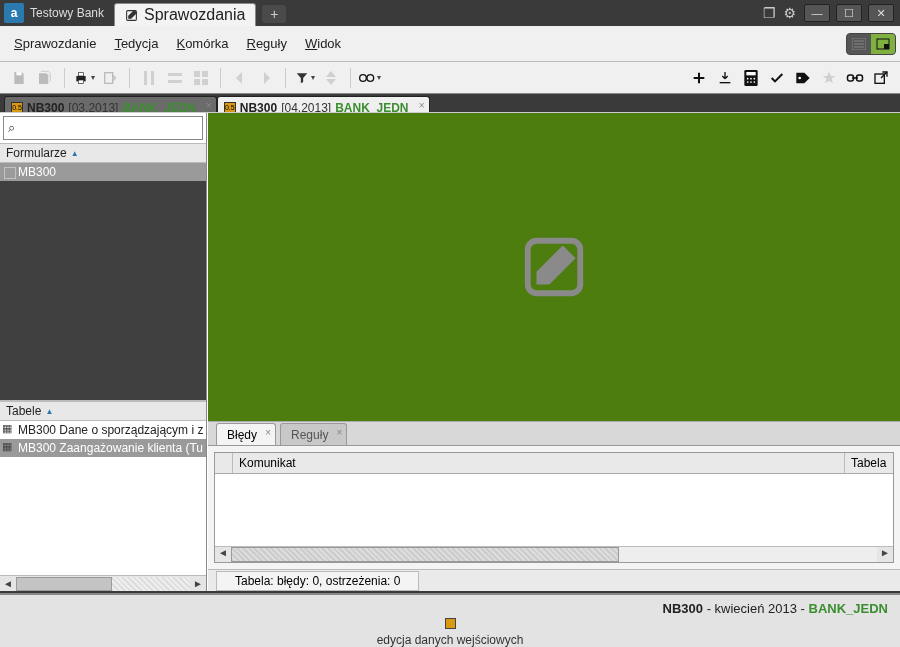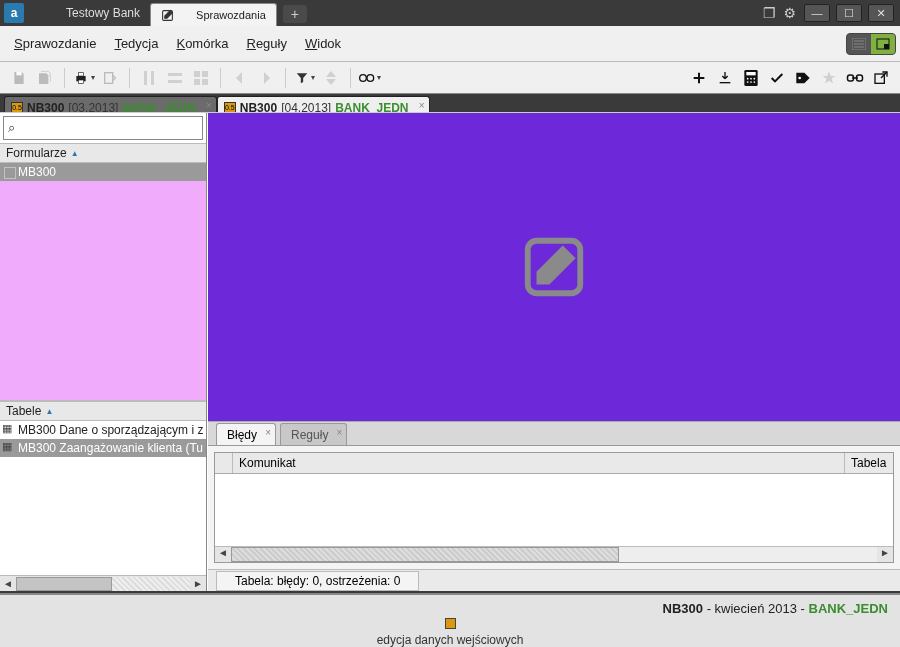--- a/index.html
+++ b/index.html
@@ -2,22 +2,22 @@
 <html><head>
 <meta charset="utf-8">
 <style>
 * { box-sizing: border-box; margin: 0; padding: 0; font-family: "Segoe UI", Tahoma, sans-serif; }
 html, body { width: 900px; height: 647px; overflow: hidden; background: #3a3a3a; }
 
 
 .titlebar { height: 26px; background: #3a3a3a; display: flex; align-items: stretch; }
 .titlebar-left { display: flex; align-items: stretch; }
 .app-icon { width: 20px; height: 20px; background: #2a7ab0; color: #fff; display: flex; align-items: center; justify-content: center; font-size: 12px; font-weight: bold; margin: 3px 6px 3px 4px; border-radius: 2px; }
-.app-title { color: #ddd; font-size: 12px; line-height: 26px; margin-right: 10px; margin-left: 36px; }
-.title-tab { background: #f3f3f3; border-radius: 3px 3px 0 0; padding: 0 10px; display: flex; align-items: center; gap: 22px; font-size: 11px; color: #222; margin-top: 3px; border: 1px solid #888; border-bottom: none; }
+.app-title { color: #ddd; font-size: 12px; line-height: 26px; margin-right: 10px; }
+.title-tab { background: #f3f3f3; border-radius: 3px 3px 0 0; padding: 0 10px; display: flex; align-items: center; gap: 6px; font-size: 16px; color: #222; margin-top: 3px; border: 1px solid #888; border-bottom: none; }
 .title-tab .edit-ico { font-size: 11px; color: #333; }
 .title-newtab { width: 24px; background: #4a4a4a; margin: 5px 0 0 6px; height: 18px; border-radius: 3px; display: flex; align-items: center; justify-content: center; color: #ccc; font-size: 14px; }
 .titlebar-right { margin-left: auto; display: flex; align-items: center; gap: 6px; padding-right: 6px; }
 .title-btn { width: 26px; height: 18px; background: #555; border: 1px solid #222; border-radius: 2px; color: #ddd; display: flex; align-items: center; justify-content: center; font-size: 11px; }
 .title-ico { color: #ccc; font-size: 14px; margin-right: 2px; }
 
 
 .menubar-row { height: 36px; background: #f0f0f0; display: flex; align-items: center; border-bottom: 1px solid #bbb; }
 .menubar { display: flex; gap: 2px; padding: 0 6px; }
 .menu-item { font-size: 13px; color: #222; padding: 4px 8px; }
@@ -47,36 +47,36 @@
 .doc-unit { color: #3b8e2f; font-weight: bold; }
 
 
 .workspace { position: absolute; top: 112px; bottom: 56px; left: 0; right: 0; background: #efefef; display: flex; border-top: 1px solid #ccc; }
 
 
 .leftpanel { width: 207px; display: flex; flex-direction: column; border-right: 1px solid #888; background: #fff; }
 .searchbox { height: 24px; border: 1px solid #888; margin: 3px; display: flex; align-items: center; padding: 0 4px; font-size: 13px; color: #333; }
 .section-hdr { background: #e8e8e8; border: 1px solid #bbb; border-left: none; border-right: none; padding: 2px 6px; font-size: 12px; color: #222; display: flex; align-items: center; gap: 4px; }
 .section-hdr .arrow { font-size: 8px; color: #2a7ab0; }
-.tree { flex: 1; overflow: hidden; font-size: 12px; background: #f0abfc; border-bottom: 1px solid #bbb; }
+.tree { flex: 1; overflow: hidden; font-size: 12px; background: #404040; border-bottom: 1px solid #bbb; }
 .tree-item { padding: 2px 6px 2px 18px; color: #222; position: relative; }
 .tree-item.sel { background: #9a9a9a; color: #fff; }
 .tree-item::before { content: ""; position: absolute; left: 4px; top: 4px; width: 10px; height: 10px; border: 1px solid currentColor; opacity: .4; }
 .tablebox { height: 190px; display: flex; flex-direction: column; }
 .tbl-list { flex: 1; font-size: 12px; overflow: hidden; background: #fff; }
 .tbl-item { padding: 2px 4px 2px 18px; white-space: nowrap; position: relative; color: #222; }
 .tbl-item.sel { background: #9a9a9a; color: #fff; }
 .tbl-item::before { content: "▦"; position: absolute; left: 2px; top: 1px; font-size: 11px; color: #444; }
 .hscroll { height: 16px; background: #e5e5e5; border-top: 1px solid #bbb; display: flex; align-items: center; }
 .hscroll .arr { width: 16px; text-align: center; font-size: 10px; color: #444; }
 .hscroll .track { flex: 1; height: 14px; background: repeating-linear-gradient(45deg,#ddd,#ddd 2px,#eee 2px,#eee 4px); position: relative; }
 .hscroll .thumb { position: absolute; left: 0; top: 0; height: 100%; width: 55%; background: #c4c4c4; border: 1px solid #999; }
 
 
-.mainarea { flex: 1; display: flex; flex-direction: column; background: #6d28d9; border-left: 1px solid #fff; }
+.mainarea { flex: 1; display: flex; flex-direction: column; background: #4d7c0f; border-left: 1px solid #fff; }
 .canvas { flex: 1; display: flex; align-items: center; justify-content: center; }
 .canvas .big-edit { color: #8a8a8a; }
 .canvas svg { width: 70px; height: 70px; }
 
 .bottom-tabs-row { height: 24px; background: #d8d8d8; border-top: 1px solid #aaa; display: flex; align-items: flex-end; padding-left: 8px; gap: 4px; }
 .btab { height: 22px; padding: 0 18px 0 10px; font-size: 12px; border: 1px solid #999; border-bottom: none; border-radius: 3px 3px 0 0; position: relative; display: flex; align-items: center; }
 .btab.active { background: #f4f4f4; color: #000; }
 .btab.inactive { background: #c8c8c8; color: #555; }
 .btab .close { position: absolute; right: 4px; top: 3px; font-size: 10px; color: #888; }
 

